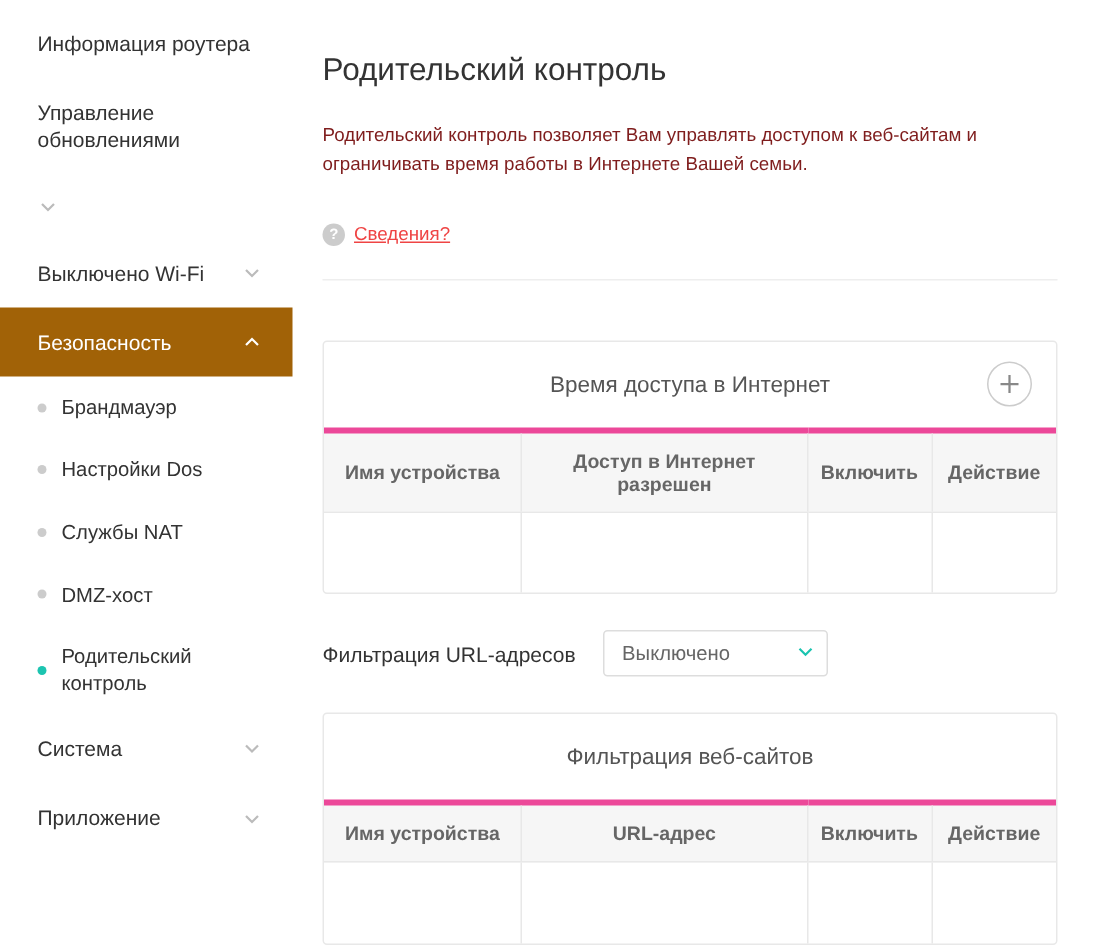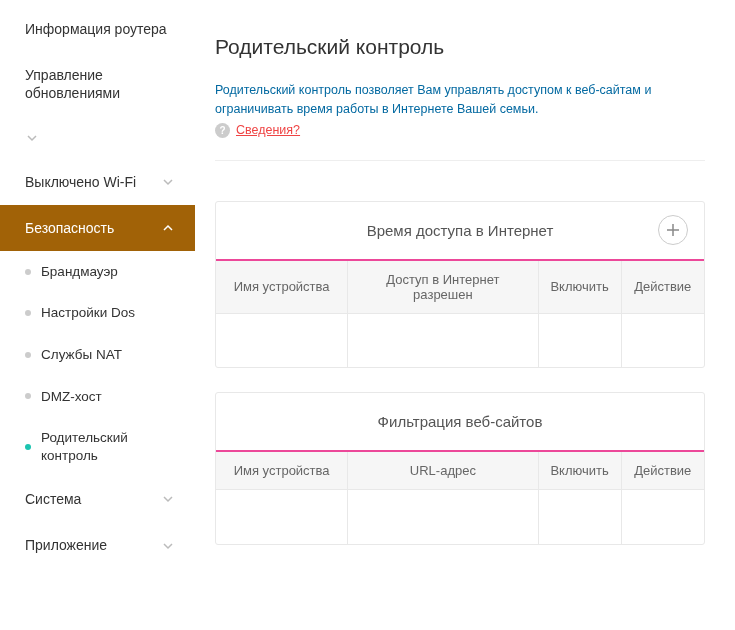--- a/index.html
+++ b/index.html
@@ -60,23 +60,23 @@
     overflow: hidden;
   }
   .page-title {
     font-size: 21px;
     font-weight: 400;
     color: #333;
     margin-bottom: 22px;
   }
   .page-desc {
     font-size: 12.5px;
-    color: #0369a1;
+    color: #7f1d1d;
     line-height: 1.5;
-    margin-bottom: 4px;
+    margin-bottom: 30px;
   }
   .info-row {
     display: flex; align-items: center; gap: 6px;
     margin-bottom: 22px;
   }
   .info-icon {
     width: 15px; height: 15px; border-radius: 50%;
     background: #ccc; color: #fff;
     display: flex; align-items: center; justify-content: center;
     font-size: 10px; font-weight: bold;
@@ -103,25 +103,25 @@
     position: absolute; right: 16px; top: 50%; transform: translateY(-50%);
     width: 30px; height: 30px; border-radius: 50%;
     border: 1px solid #ccc;
     display: flex; align-items: center; justify-content: center;
     cursor: pointer; background: #fff;
   }
   .add-btn svg { stroke: #888; stroke-width: 1.5; }
   .tbl { width: 100%; border-collapse: collapse; table-layout: fixed; }
   .tbl th {
     background: #f6f6f6;
-    font-weight: 400;
+    font-weight: 700;
     font-size: 13px;
     color: #666;
     padding: 11px 8px;
-    border-top: 2px solid #ec4899;
+    border-top: 4px solid #ec4899;
     border-bottom: 1px solid #e8e8e8;
     text-align: center;
   }
   .tbl th + th { border-left: 1px solid #e8e8e8; }
   .tbl td {
     height: 54px;
     border-right: 1px solid #e8e8e8;
   }
   .tbl td:last-child { border-right: none; }
 
@@ -273,20 +273,31 @@
             <tr>
               <td></td>
               <td></td>
               <td></td>
               <td></td>
             </tr>
           </tbody>
       </table>
     </div>
 
+    <div class="field-row">
+      <span class="field-label">Фильтрация URL-адресов</span>
+      <div class="select">
+        <span>Выключено</span>
+        <span class="sel-chevron">
+          <svg width="12" height="12" viewBox="0 0 12 12">
+              <polyline points="2,4 6,8 10,4"></polyline>
+            </svg>
+        </span>
+      </div>
+    </div>
 
     <div class="panel">
       <div class="panel-header">
         <span>Фильтрация веб-сайтов</span>
       </div>
       <table class="tbl">
         <colgroup>
             <col style="width:27%">
             <col style="width:39%">
             <col style="width:17%">

